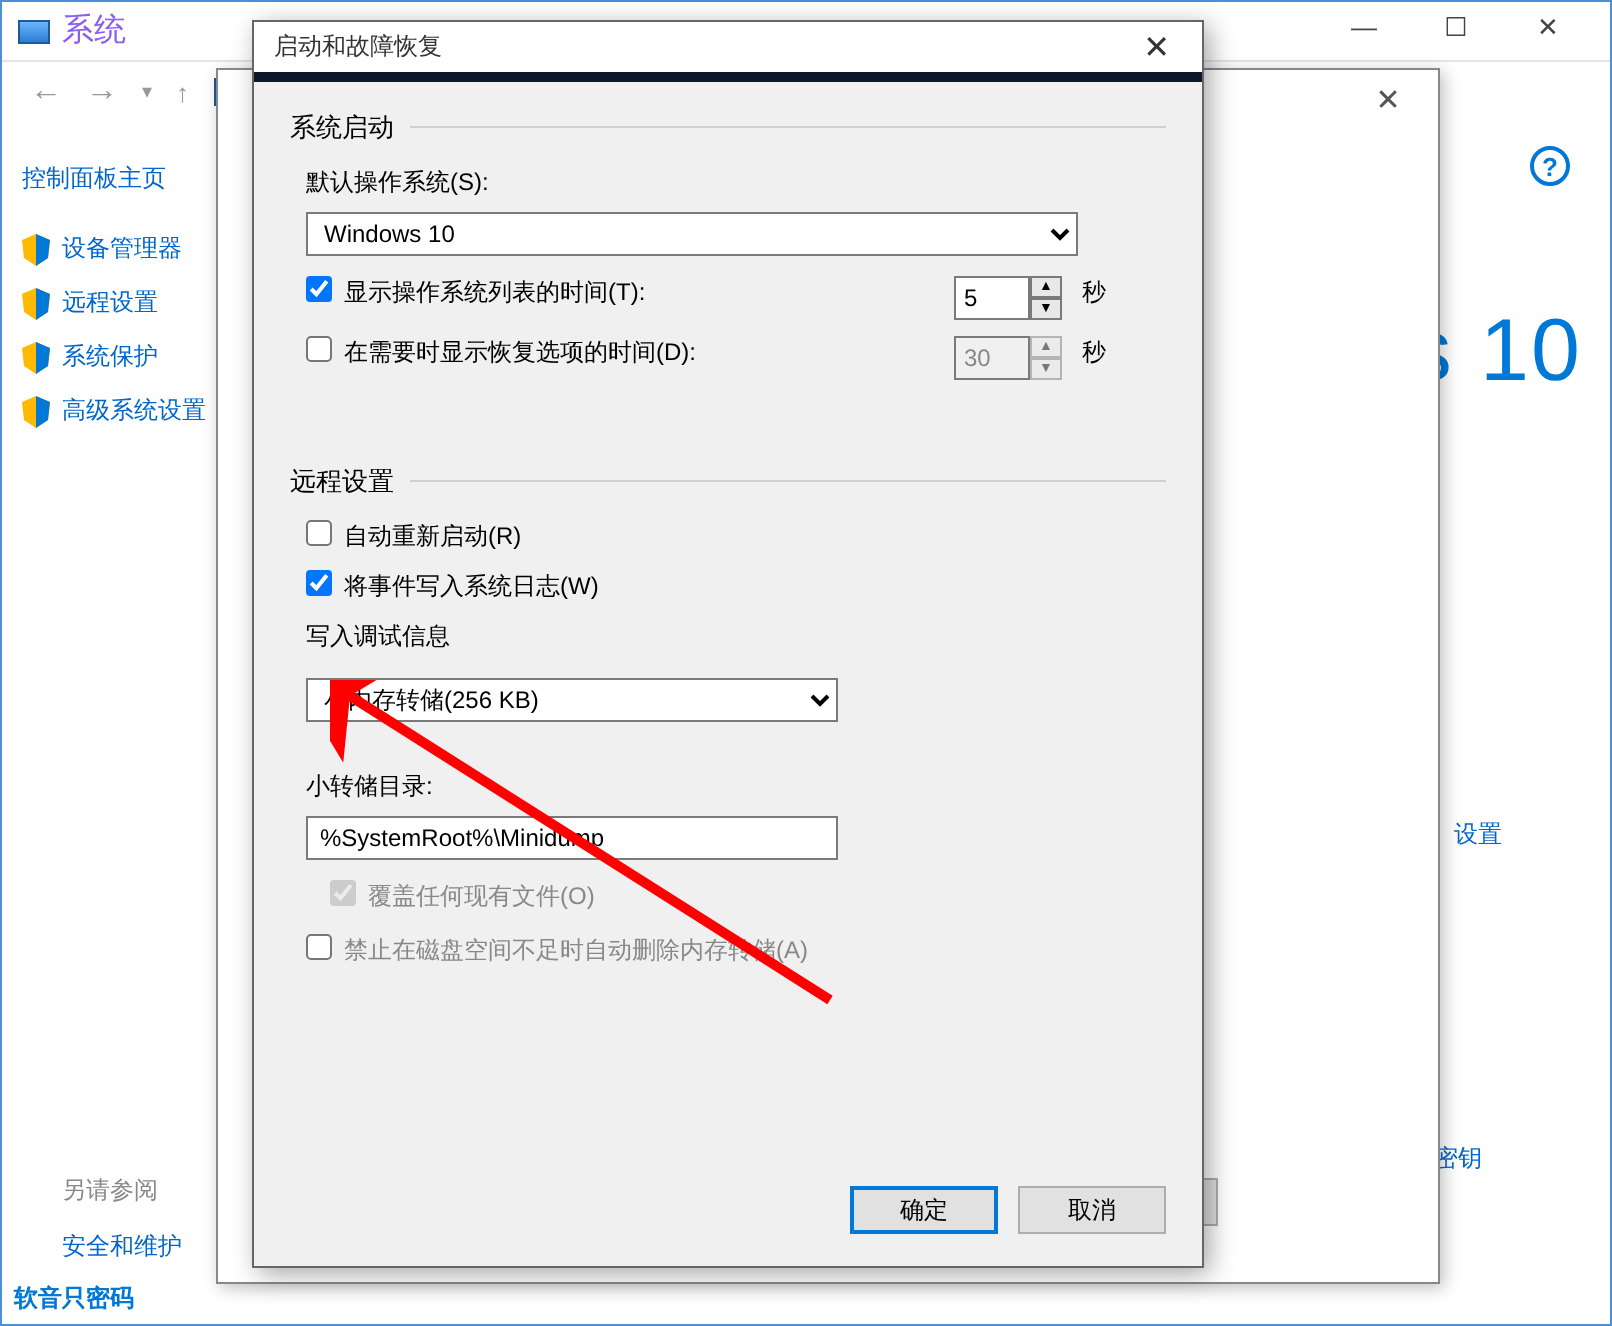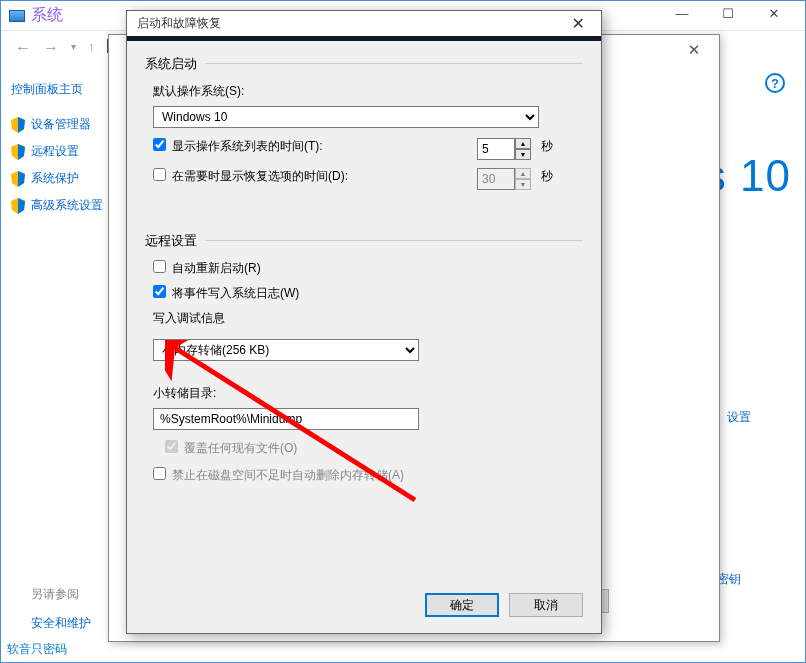--- a/index.html
+++ b/index.html
@@ -19,21 +19,21 @@
 
 .sys-body { display: flex; height: calc(100% - 60px); }
 .sidebar { width: 120px; padding: 20px 0 0 10px; }
 .sidebar .home { color: #0066cc; font-size: 12px; margin-bottom: 18px; }
 .sidebar .nav { display: flex; align-items: center; margin-bottom: 10px; }
 .sidebar .shield { width: 14px; height: 16px; margin-right: 6px; }
 .sidebar .nav a { color: #0066cc; font-size: 12px; text-decoration: none; }
 .related { position: absolute; left: 30px; bottom: 30px; }
 .related .hdr { color: #888; font-size: 12px; margin-bottom: 10px; }
 .related a { color: #0066cc; font-size: 12px; text-decoration: none; }
-.footer-link { position: absolute; left: 6px; bottom: 4px; color: #0078d7; font-size: 12px; }
+.footer-link { position: absolute; left: 6px; bottom: 4px; color: #0078d7; font-size: 12px; font-weight: bold; }
 .help-icon { position: absolute; right: 20px; top: 72px; width: 20px; height: 20px; border: 2px solid #0078d7; border-radius: 50%; color: #0078d7; font-size: 13px; text-align: center; line-height: 17px; font-weight: bold; }
 .win10 { position: absolute; right: 14px; top: 150px; color: #0078d7; font-size: 44px; font-weight: 300; letter-spacing: 1px; }
 .rbtn { width: 86px; height: 24px; border: 1px solid #adadad; background: #e1e1e1; font-size: 12px; text-align: center; line-height: 22px; margin-bottom: 8px; }
 .rb1 { position: absolute; right: 106px; top: 224px; }
 .rb2 { position: absolute; right: 106px; top: 348px; }
 .rlink { position: absolute; right: 54px; top: 408px; color: #0066cc; font-size: 12px; }
 .rb3 { position: absolute; right: 106px; top: 468px; }
 .rb4 { position: absolute; right: 106px; top: 532px; }
 .rlink2 { position: absolute; right: 64px; top: 570px; color: #0066cc; font-size: 12px; }
 .btm-ok { position: absolute; right: 196px; bottom: 28px; width: 74px; height: 24px; border: 1px solid #adadad; background: #e1e1e1; font-size: 12px; text-align: center; line-height: 22px; }

